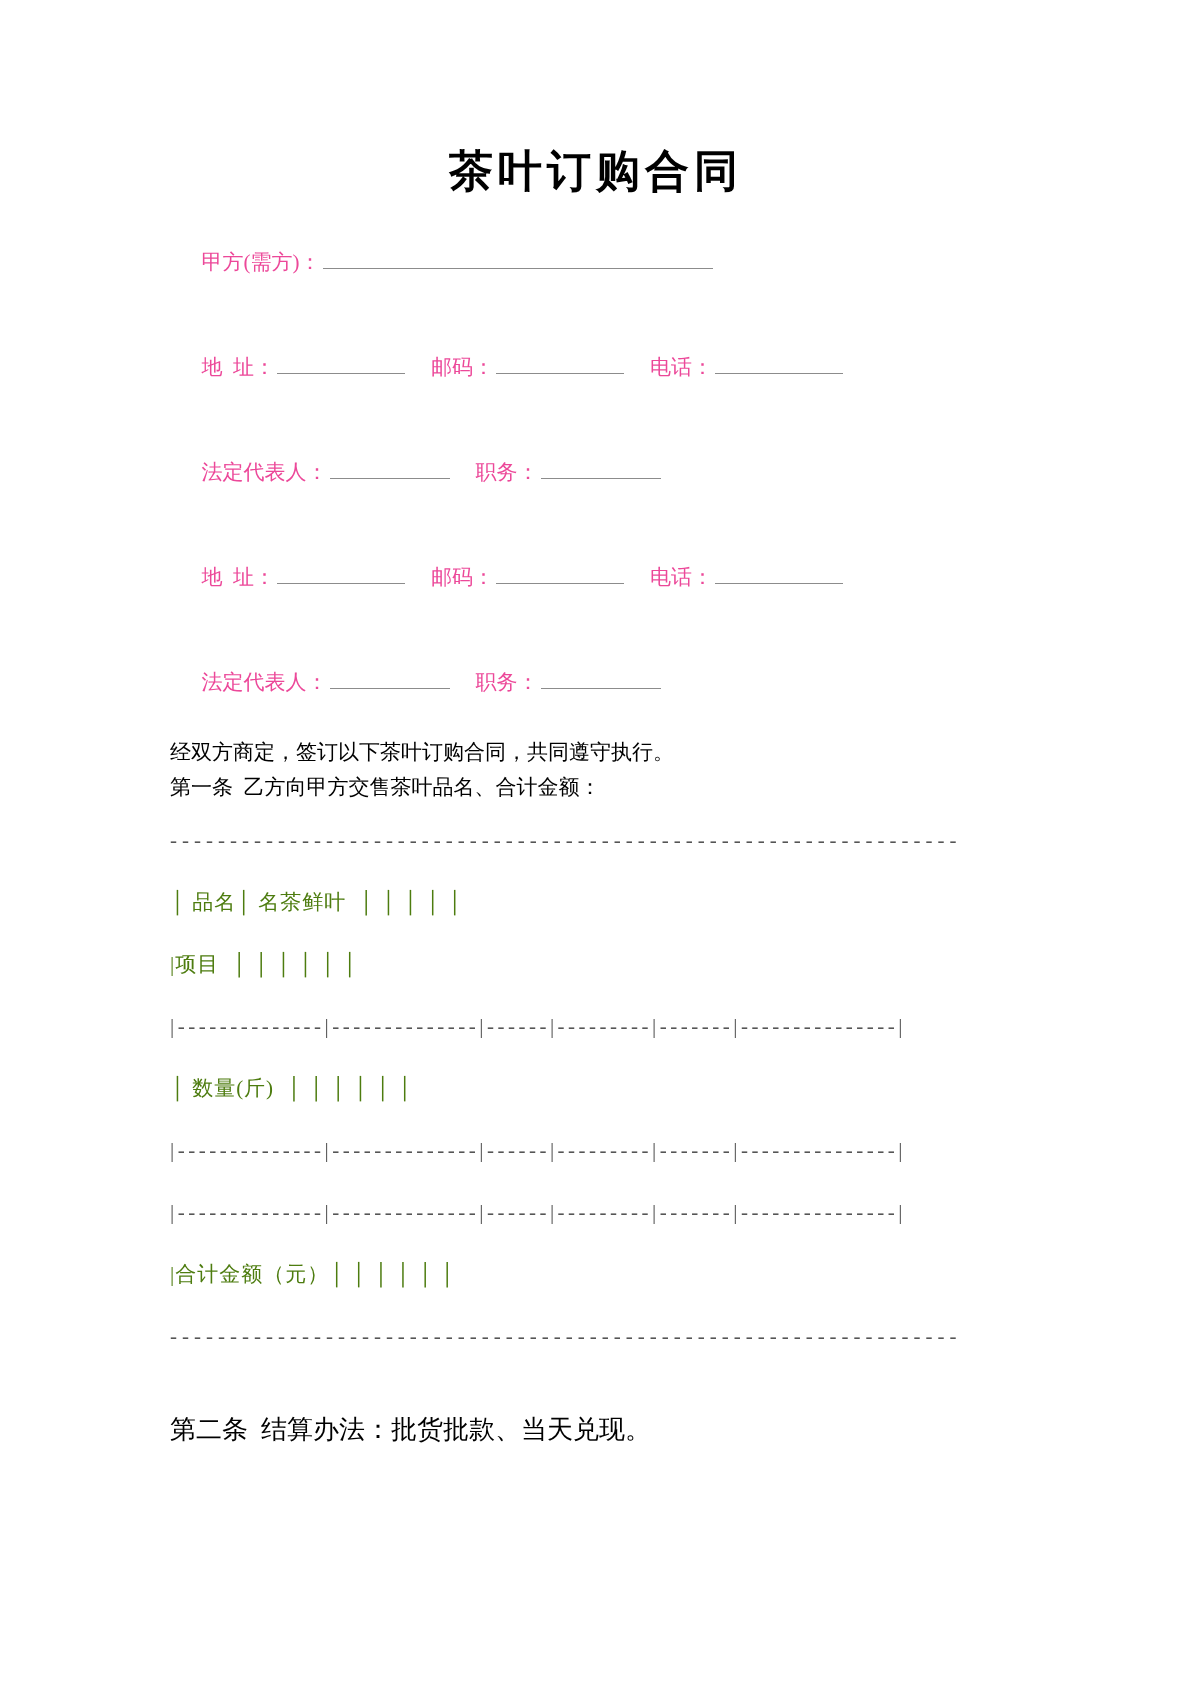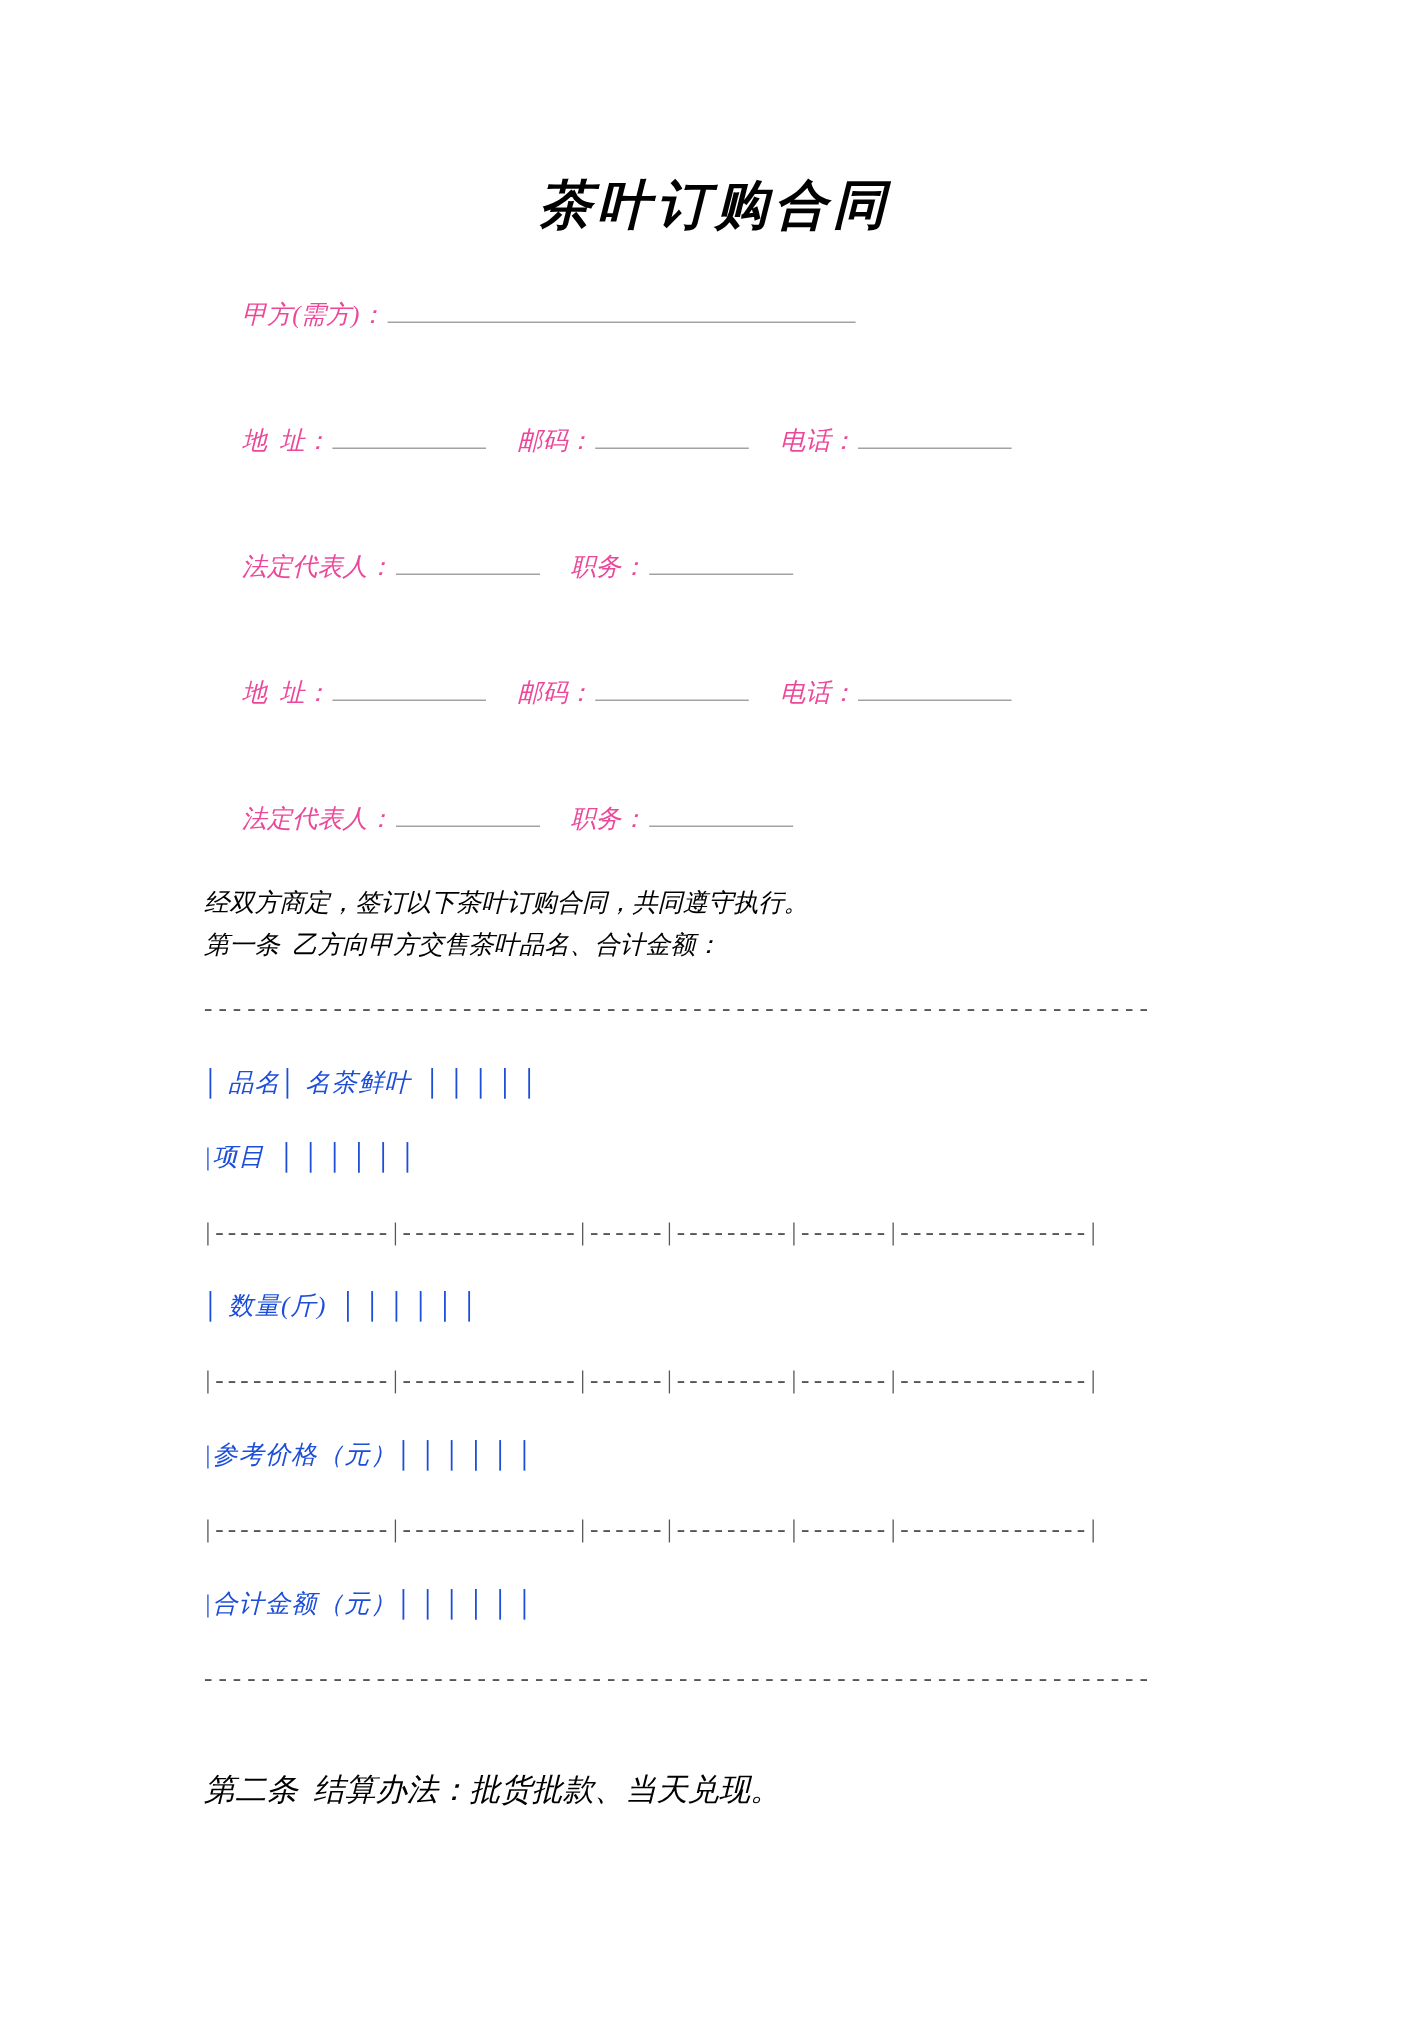--- a/index.html
+++ b/index.html
@@ -3,21 +3,21 @@
 <meta charset="utf-8">
 <style>
   html, body { margin: 0; padding: 0; }
   body {
     width: 1190px; height: 1683px;
     background: #ffffff;
     font-family: "Liberation Serif", "DejaVu Serif", serif;
     color: #000000;
     overflow: hidden;
   }
-  .page { width: 1190px; height: 1683px; background: #fff; box-sizing: border-box; font-style: italic; }
+  .page { width: 1190px; height: 1683px; background: #fff; box-sizing: border-box; }
   .content { padding: 148px 168px 0 170px; box-sizing: border-box; }
 
   .doc-title {
     margin: 0 0 14px 0;
     text-align: center;
     font-size: 44px;
     font-weight: bold;
     letter-spacing: 5px;
     line-height: 1.1;
   }
@@ -41,21 +41,21 @@
   .sp   { display: inline-block; width: 24px; }
 
   .body-line { font-size: 21px; line-height: 35px; white-space: pre-wrap; }
 
   .table-block { margin-top: 20px; }
   .t-line {
     font-size: 21px;
     line-height: 31px;
     margin-bottom: 31px;
     white-space: pre;
-    color: #1d4ed8;
+    color: #4d7c0f;
     letter-spacing: 1px;
   }
   .t-dash {
     color: #555;
     letter-spacing: 5px;
   }
   .t-sep {
     color: #555;
     letter-spacing: 3.5px;
   }
@@ -96,21 +96,20 @@
     <div class="body-line">经双方商定，签订以下茶叶订购合同，共同遵守执行。</div>
     <div class="body-line">第一条  乙方向甲方交售茶叶品名、合计金额：</div>
 
     <div class="table-block">
       <div class="t-line t-dash">------------------------------------------------------------------</div>
       <div class="t-line">│ 品名│ 名茶鲜叶  │ │ │ │ │</div>
       <div class="t-line">|项目  │ │ │ │ │ │</div>
       <div class="t-line t-sep">|--------------|--------------|------|---------|-------|---------------|</div>
       <div class="t-line">│ 数量(斤)  │ │ │ │ │ │</div>
       <div class="t-line t-sep">|--------------|--------------|------|---------|-------|---------------|</div>
-      <div class="t-line">|参考价格（元）│ │ │ │ │ │</div>
       <div class="t-line t-sep">|--------------|--------------|------|---------|-------|---------------|</div>
       <div class="t-line">|合计金额（元）│ │ │ │ │ │</div>
       <div class="t-line t-dash">------------------------------------------------------------------</div>
     </div>
 
     <div class="articles">
       <p class="art">第二条  结算办法：批货批款、当天兑现。</p>
       <p class="art">
         
       </p>

